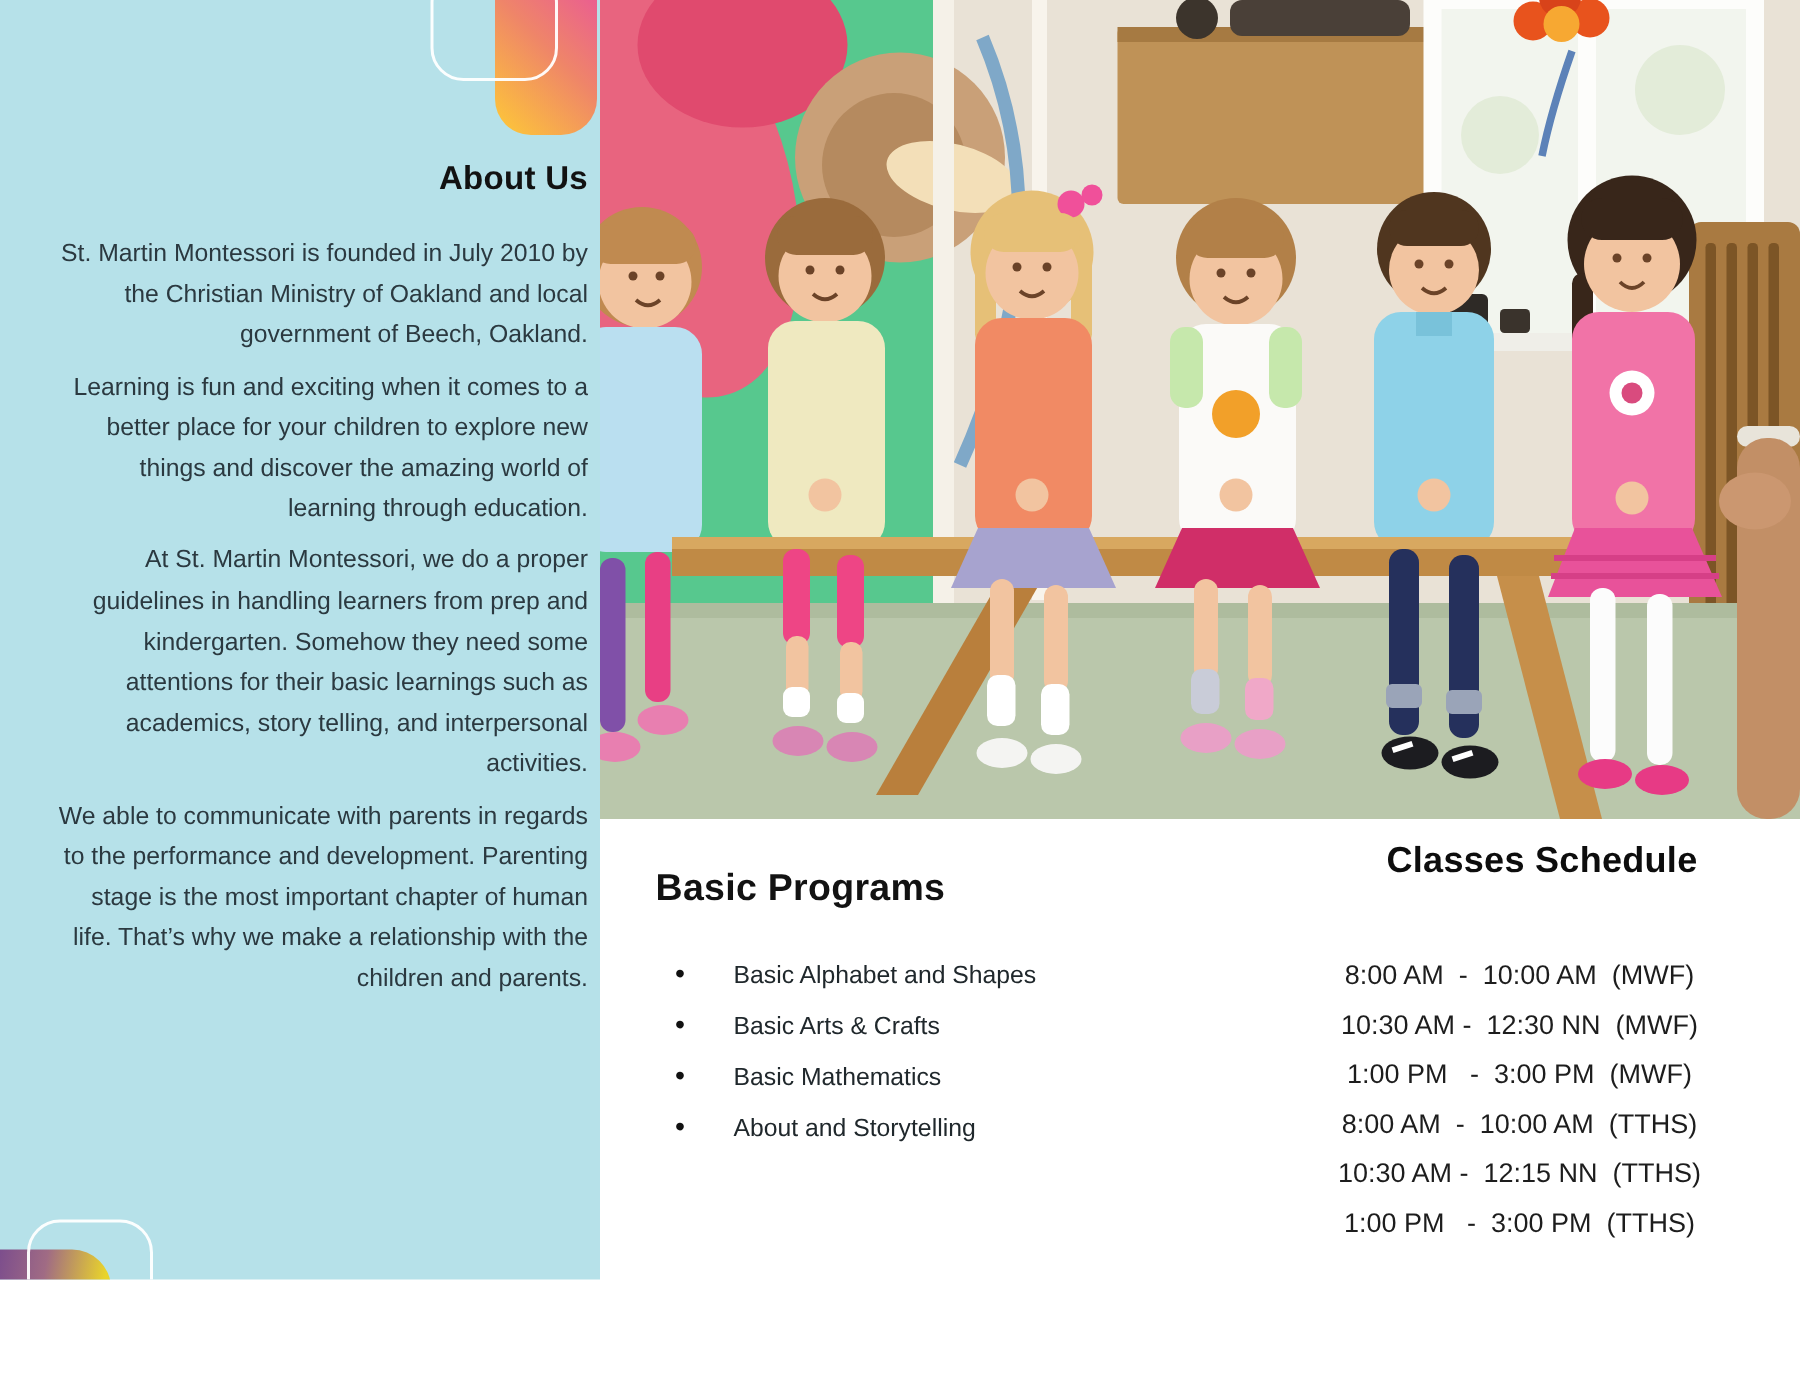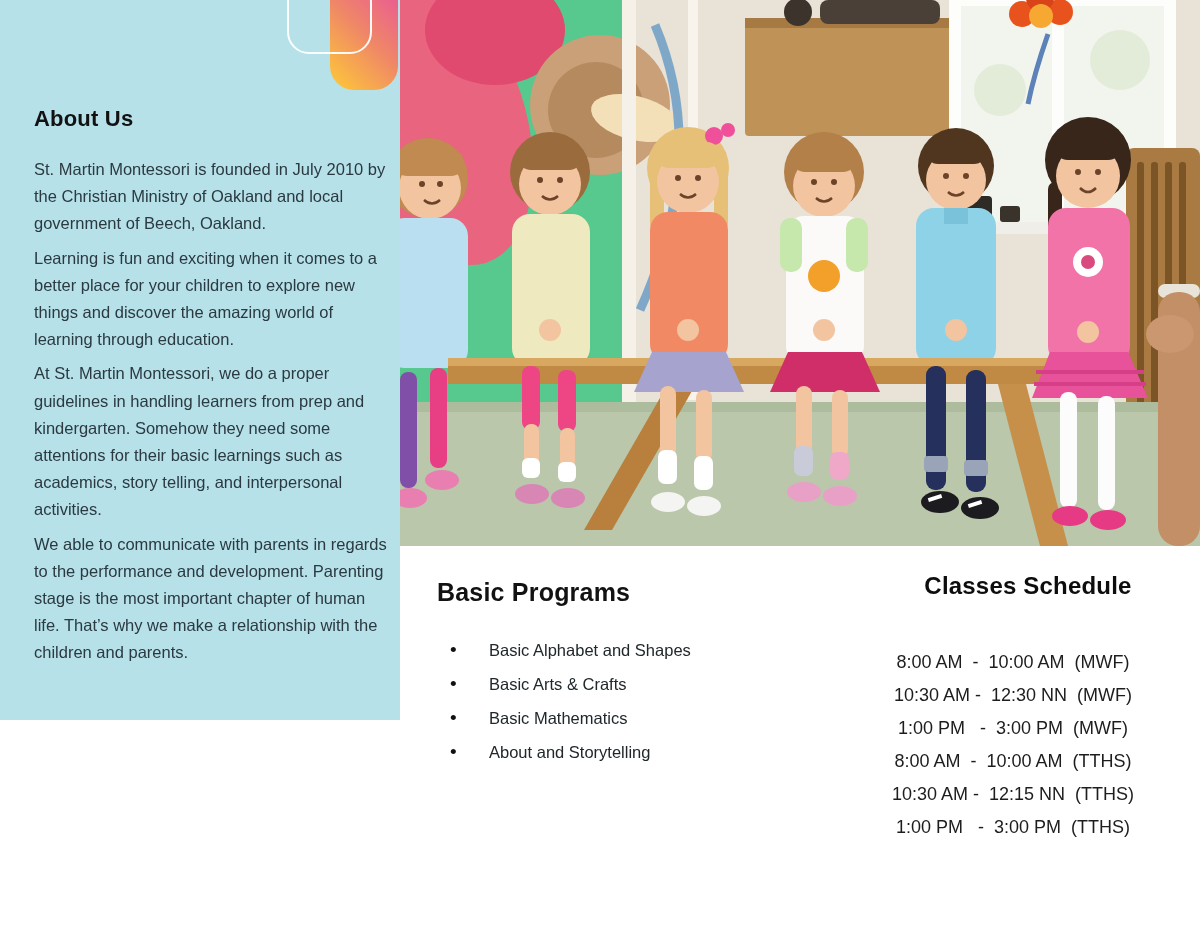--- a/index.html
+++ b/index.html
@@ -1,22 +1,22 @@
 <!DOCTYPE html>
 <html><head>
 <meta charset="utf-8">
 <style>
   * { margin:0; padding:0; box-sizing:border-box; }
   html,body { width:1200px; height:927px; background:#ffffff; overflow:hidden;
               font-family:"Liberation Sans", sans-serif; }
   .page { position:relative; width:1200px; height:927px; background:#ffffff; overflow:hidden; }
 
   
-  .left-panel { position:absolute; left:0; top:0; width:400px; height:720px;
-                background:#b6e1e9; overflow:hidden; }
+  .left-panel { position:absolute; left:0; top:0; width:400px; height:853px;
+                background:#b6e1e9; overflow:hidden;text-align:right; }
 
   .deco { position:absolute; }
   .deco-top-gradient { left:330px; top:-26px; width:68px; height:116px; border-radius:24px;
       background:linear-gradient(225deg,#e9549b 4%,#ef8668 50%,#fdc53a 96%); }
   .deco-top-outline { left:287px; top:-20px; width:85px; height:74px; border-radius:22px;
       border:2px solid rgba(255,255,255,.95); }
   .deco-bottom-gradient { left:-26px; top:833px; width:100px; height:120px; border-radius:26px;
       background:linear-gradient(100deg,#6d4190 10%,#a06b84 48%,#e9d42b 82%); }
   .deco-bottom-outline { left:18px; top:813px; width:84px; height:80px; border-radius:22px;
       border:2px solid rgba(255,255,255,.95); }
@@ -33,21 +33,21 @@
   
   .programs { position:absolute; left:437px; top:571px; width:380px; }
   .programs h2 { font-size:25px; font-weight:700; letter-spacing:.2px; color:#121212;
                  margin:7px 0 26px 0; }
   .programs .intro { font-size:16.5px; line-height:31px; color:#20282c; margin:0 0 10px 0; }
   .programs ul { list-style:none; padding-left:13px; }
   .programs li { font-size:16.5px; color:#20282c; line-height:33px; }
   .programs li::before { content:"\2022"; display:inline-block; width:39px;
                          font-size:19px; color:#111; }
 
-  .schedule { position:absolute; left:868px; top:572px; width:290px; }
+  .schedule { position:absolute; left:868px; top:560px; width:290px; }
   .schedule h2 { font-size:24px; font-weight:700; letter-spacing:.2px; color:#0d0d0d;
                  text-align:center; padding-left:30px; margin:0 0 46px 0; }
   .schedule .rows { text-align:center; }
   .schedule .row { font-size:18px; color:#1d1d1d; line-height:33px; white-space:pre; }
 </style>
 </head>
 <body>
 
 <div class="page">
 

